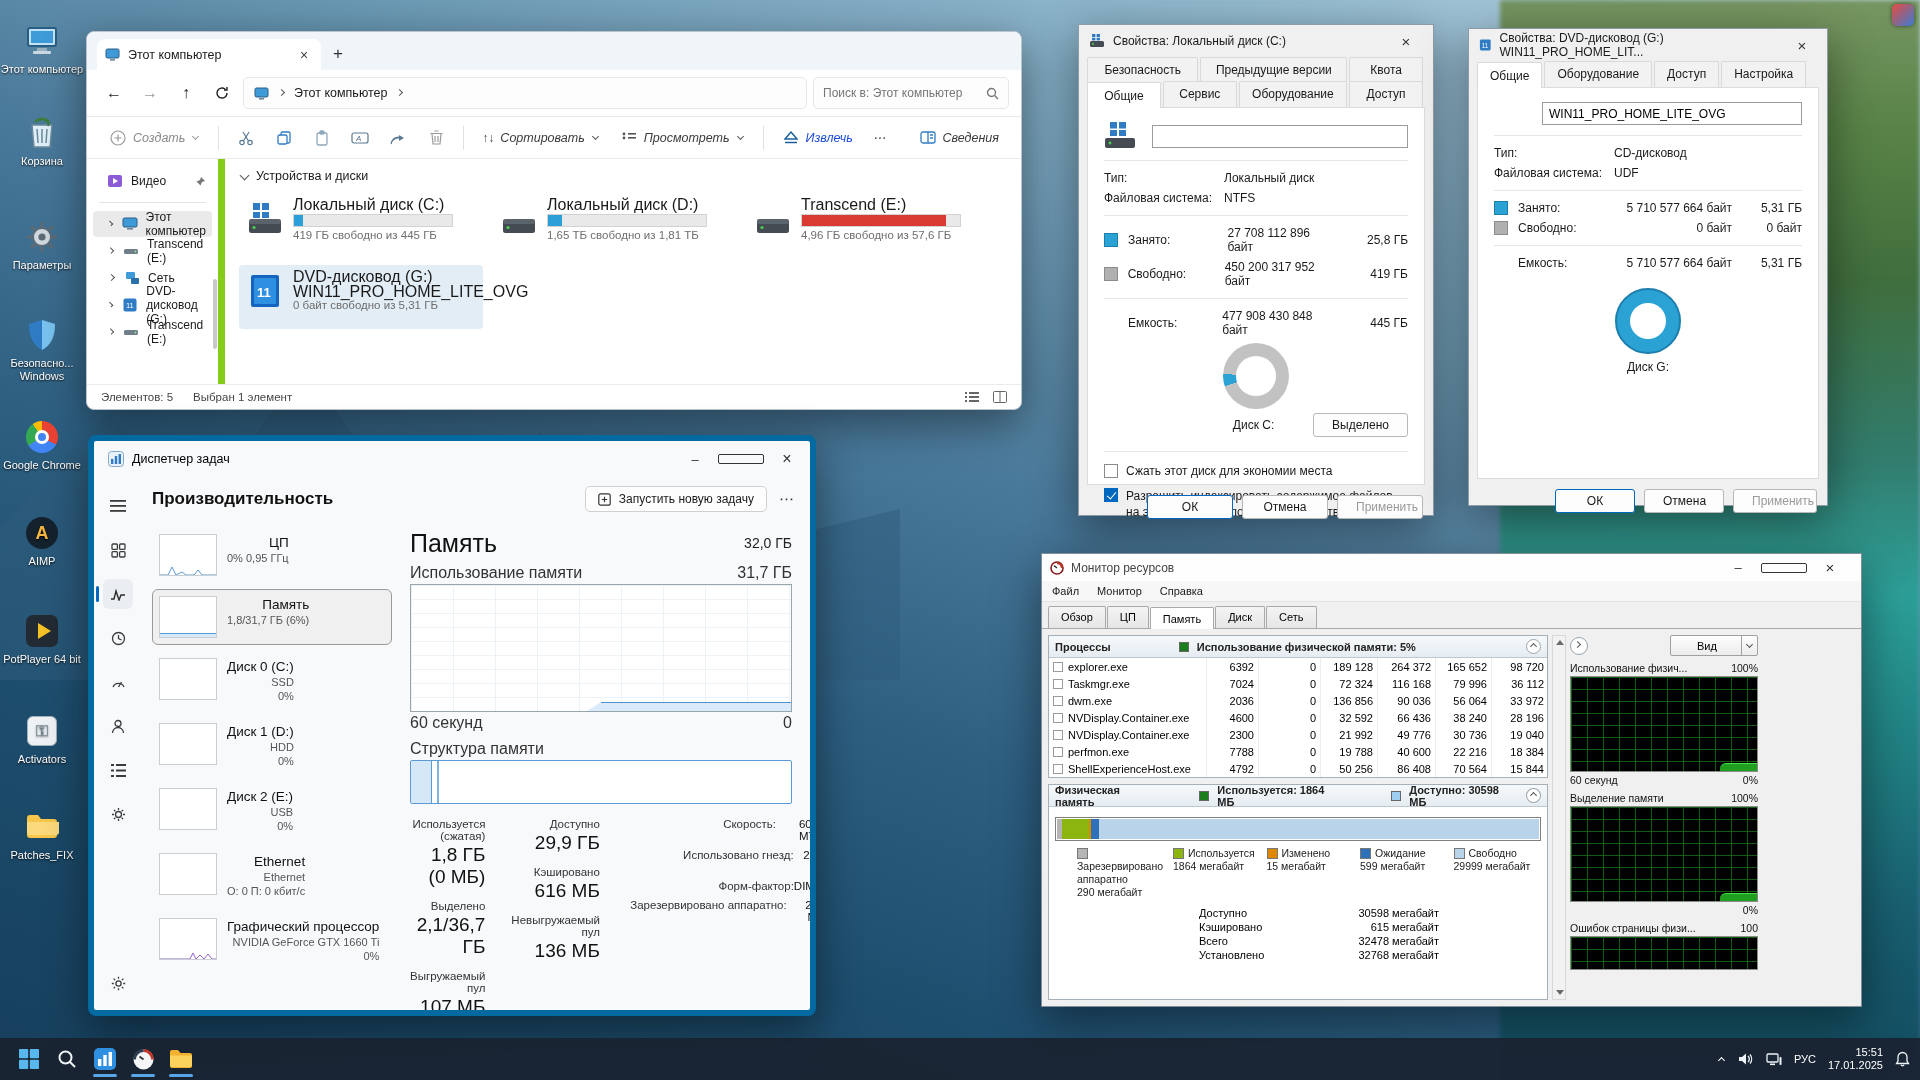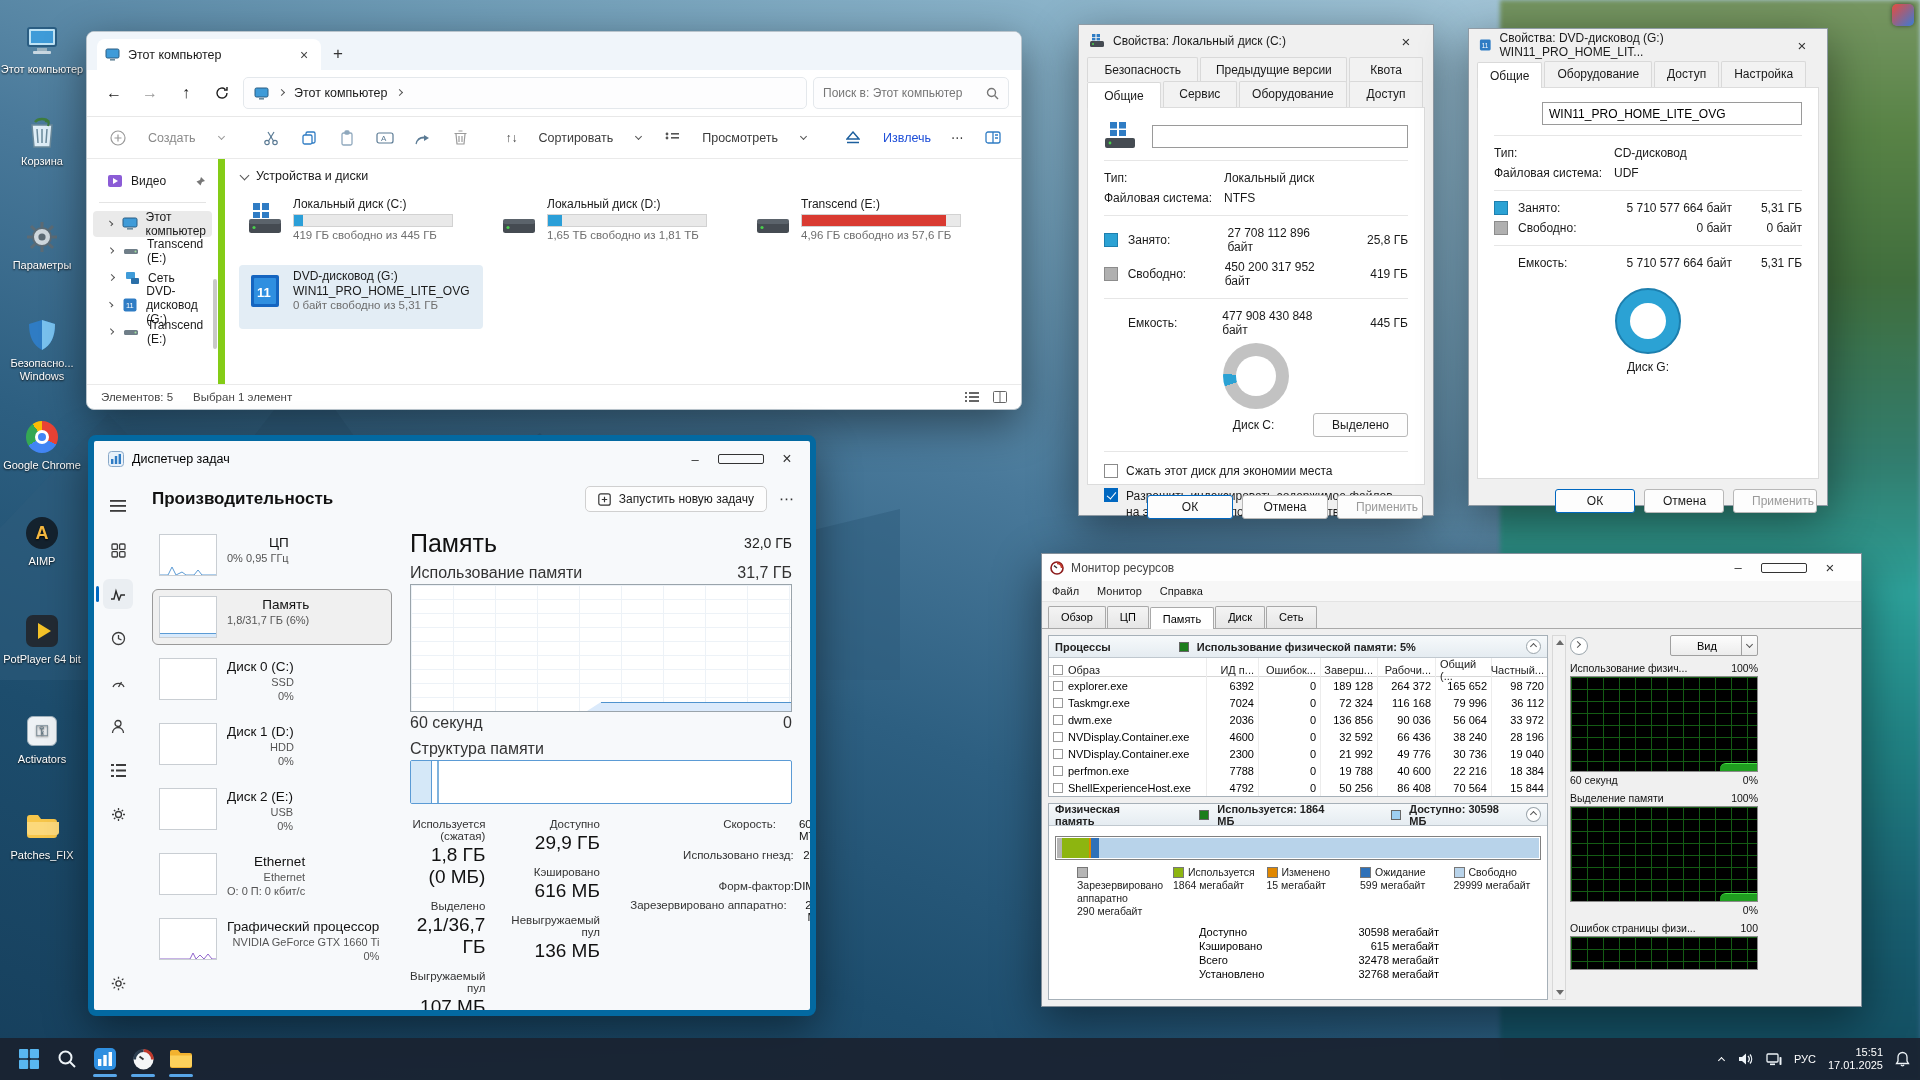--- a/index.html
+++ b/index.html
@@ -26,36 +26,36 @@
   .ex-tabbar { height:38px; background:#f0f5fa; display:flex; align-items:flex-end; padding-left:10px; flex:0 0 auto; }
   .ex-tab { height:31px; width:224px; background:#fff; border-radius:8px 8px 0 0; display:flex; align-items:center; gap:8px; padding:0 8px; font-size:12.5px; color:#1a1a1a; }
   .ex-tab .x { margin-left:auto; color:#444; font-size:14px; width:18px; text-align:center; border-radius:4px; }
   .ex-plus { font-size:17px; color:#333; margin:0 0 6px 12px; }
   .ex-nav { height:47px; display:flex; align-items:center; gap:6px; padding:0 12px; border-bottom:1px solid #e8e8e8; flex:0 0 auto; }
   .navbtn { width:30px; height:30px; display:flex; align-items:center; justify-content:center; font-size:16px; color:#1f1f1f; border-radius:5px; }
   .navbtn.dim { color:#9a9a9a; }
   .ex-addr { flex:1; height:32px; background:#fdfdfe; border:1px solid #e4e8ec; border-radius:5px; display:flex; align-items:center; gap:8px; padding:0 10px; font-size:12.5px; color:#1a1a1a; }
   .ex-search { width:196px; height:32px; background:#fdfdfe; border:1px solid #e4e8ec; border-radius:5px; display:flex; align-items:center; padding:0 9px; font-size:12px; color:#767676; }
   .ex-toolbar { height:42px; display:flex; align-items:center; gap:4px; padding:0 14px; border-bottom:1px solid #eaeaea; flex:0 0 auto; font-size:12.5px; color:#3b3b3b; }
-  .tbtn { display:flex; align-items:center; gap:21px; padding:6px 8px; border-radius:5px; }
+  .tbtn { display:flex; align-items:center; gap:6px; padding:6px 8px; border-radius:5px;font-style:italic; }
   .tico { width:18px; height:18px; display:flex; align-items:center; justify-content:center; }
   .tsep { width:1px; height:24px; background:#e1e1e1; margin:0 6px; }
   .ex-body { flex:1; display:flex; min-height:0; }
   .ex-side { width:138px; padding-top:8px; border-right:7px solid #84cc16; font-size:12px; color:#1a1a1a; position:relative; }
   .sitem { height:26px; display:flex; align-items:center; gap:8px; padding:0 6px 0 14px; border-radius:4px; margin:1px 6px; }
   .sitem.sel { background:#eaeaea; }
   .sitem .sic { width:16px; height:16px; flex:0 0 auto; }
   .sdiv { height:1px; background:#e4e4e4; margin:8px 12px; }
   .ex-main { flex:1; padding:10px 0 0 14px; position:relative; }
   .seclbl { font-size:12.5px; color:#1a1a1a; display:flex; align-items:center; gap:6px; margin-bottom:10px; }
   .dgrid { display:grid; grid-template-columns:244px 244px 244px; grid-auto-rows:64px; column-gap:10px; row-gap:8px; }
   .dtile { display:flex; gap:8px; padding:4px 6px; border-radius:4px; align-items:flex-start; }
   .dtile.sel { background:#e3edf5; }
   .dtile .dic { width:40px; height:40px; flex:0 0 auto; margin-top:2px; }
-  .dtile .dnm { font-size:12px; color:#1a1a1a; line-height:15px; }
+  .dtile .dnm { font-size:16px; color:#1a1a1a; line-height:15px; }
   .dbar { width:160px; height:13px; background:#e9e9e9; border:1px solid #d2d2d2; margin:2px 0 2px 0; }
   .dbar > div { height:100%; }
   .dcap { font-size:11.5px; color:#6e6e6e; }
   .ex-status { height:25px; border-top:1px solid #eaeaea; display:flex; align-items:center; gap:20px; padding:0 14px; font-size:11.5px; color:#444; flex:0 0 auto; }
   .ex-status .vicons { margin-left:auto; display:flex; gap:14px; color:#666; }
 
   
   .dlg { background:#f0f0f0; border:1px solid #8f9ba5; font-size:12px; color:#1a1a1a; }
   .dlg-title { height:32px; display:flex; align-items:center; gap:8px; padding:0 10px; font-size:12px; color:#1a1a1a; }
   .dlg-x { margin-left:auto; width:34px; text-align:center; font-size:15px; color:#333; }
@@ -976,32 +976,20 @@
     <div class="rm-left">
       <div class="panel">
         <div class="phead">
           <span>Процессы</span>
           <span class="sw10" style="background:#1b7d1b;margin-left:60px"></span>
           <span>Использование физической памяти: 5%</span>
           <span class="circ">
               <span class="chev up sm" style="margin-top:2px"></span>
             </span>
         </div>
-        <div class="prochdr">
-          <div>
-              <span class="cb10"></span>
-              <span>Образ</span>
-            </div>
-          <div class="num">ИД п...</div>
-          <div class="num">Ошибок...</div>
-          <div class="num">Заверш...</div>
-          <div class="num">Рабочи...</div>
-          <div class="num">Общий (...</div>
-          <div class="num">Частный...</div>
-        </div>
         <div>
 
             <div class="procrow">
               <div>
                 <span class="cb10"></span>
                 <span>explorer.exe</span>
               </div>
               <div class="num">6392</div>
               <div class="num">0</div>
               <div class="num">189 128</div>

